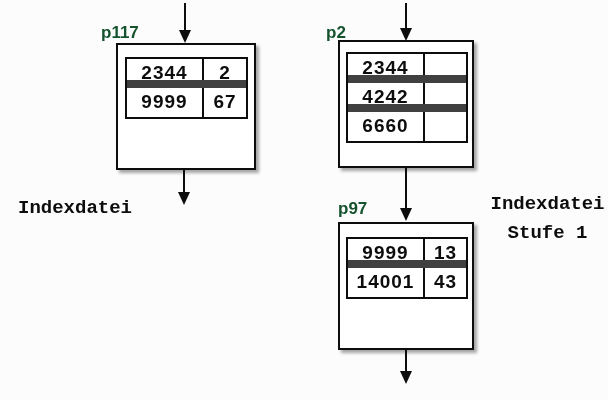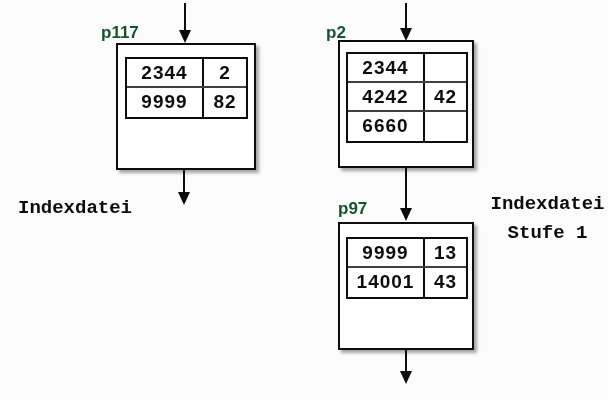--- a/index.html
+++ b/index.html
@@ -34,21 +34,21 @@
   .itable {
     position: absolute;
     box-sizing: border-box;
     border: 2px solid #0d0d0d;
     background: #ffffff;
   }
   .irow {
     display: flex;
     box-sizing: border-box;
     height: 29px;
-    border-bottom: 2px solid #404040;
+    border-bottom: 8px solid #404040;
   }
   .irow:last-child { border-bottom: none; }
   .cell {
     box-sizing: border-box;
     font-size: 19px;
     font-weight: bold;
     letter-spacing: 1px;
     line-height: 27px;
     text-align: center;
     overflow: hidden;
@@ -90,21 +90,21 @@
 
   <div class="page-label" style="left:101px; top:23px;">p117</div>
   <div class="page-box" style="left:116px; top:43px; width:140px; height:127px;">
     <div class="itable" style="left:7px; top:12px; width:123px;">
       <div class="irow">
         <div class="cell key">2344</div>
         <div class="cell ptr">2</div>
       </div>
       <div class="irow">
         <div class="cell key">9999</div>
-        <div class="cell ptr">82</div>
+        <div class="cell ptr">67</div>
       </div>
     </div>
   </div>
 
   <div class="arrow-line" style="left:183px; top:170px; height:23px;"></div>
   <div class="arrow-head" style="left:178px; top:192px;"></div>
 
   <div class="caption" style="left:14px; top:194px; width:122px;">
     <div>Indexdatei</div>
   </div>
@@ -113,21 +113,20 @@
   <div class="arrow-head" style="left:400px; top:28px;"></div>
 
   <div class="page-label" style="left:326px; top:23px;">p2</div>
   <div class="page-box" style="left:338px; top:40px; width:136px; height:128px;">
     <div class="itable" style="left:6px; top:10px; width:122px;">
       <div class="irow">
         <div class="cell key">2344</div>
       </div>
       <div class="irow">
         <div class="cell key">4242</div>
-        <div class="cell ptr">42</div>
       </div>
       <div class="irow">
         <div class="cell key">6660</div>
       </div>
     </div>
   </div>
 
   <div class="arrow-line" style="left:405px; top:168px; height:41px;"></div>
   <div class="arrow-head" style="left:400px; top:208px;"></div>
 

